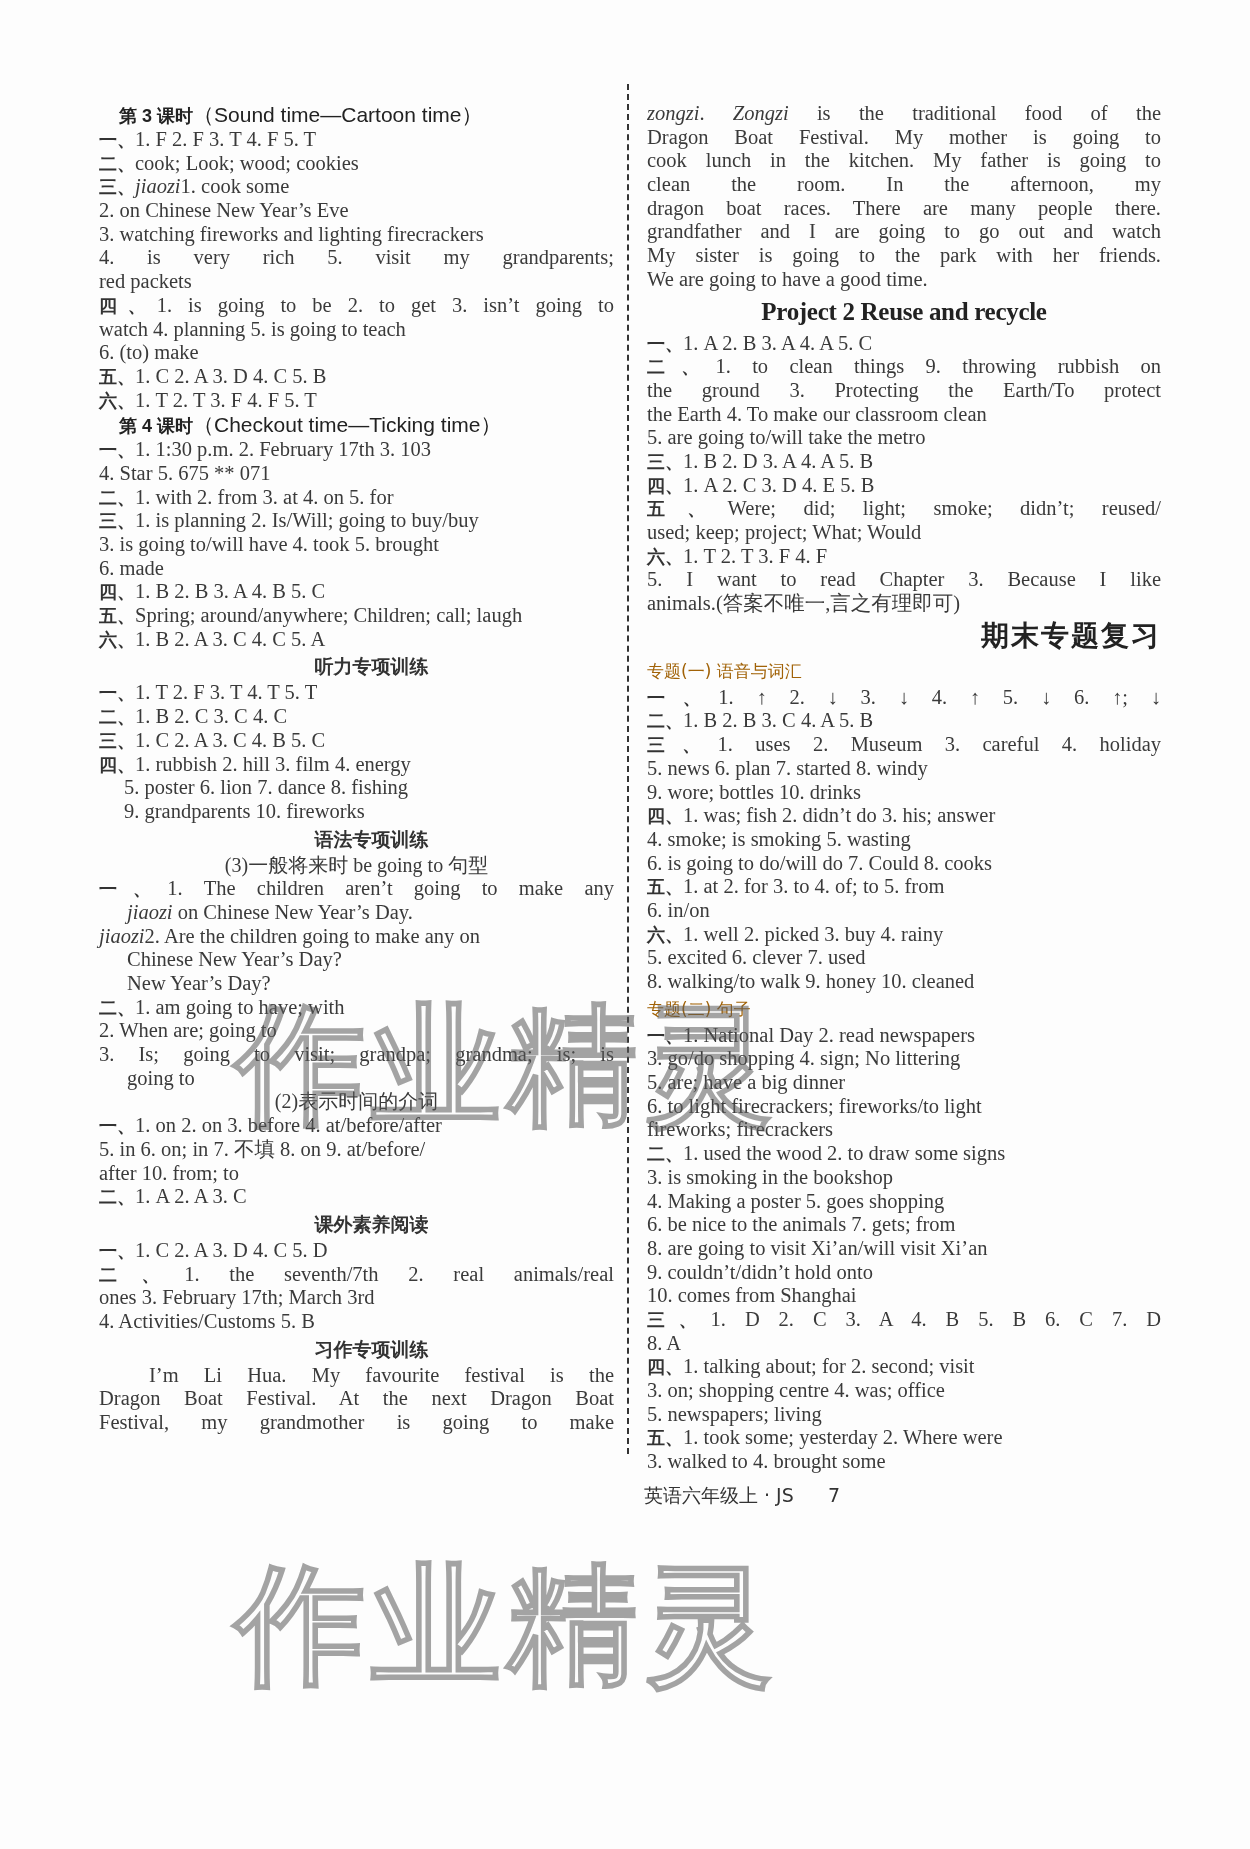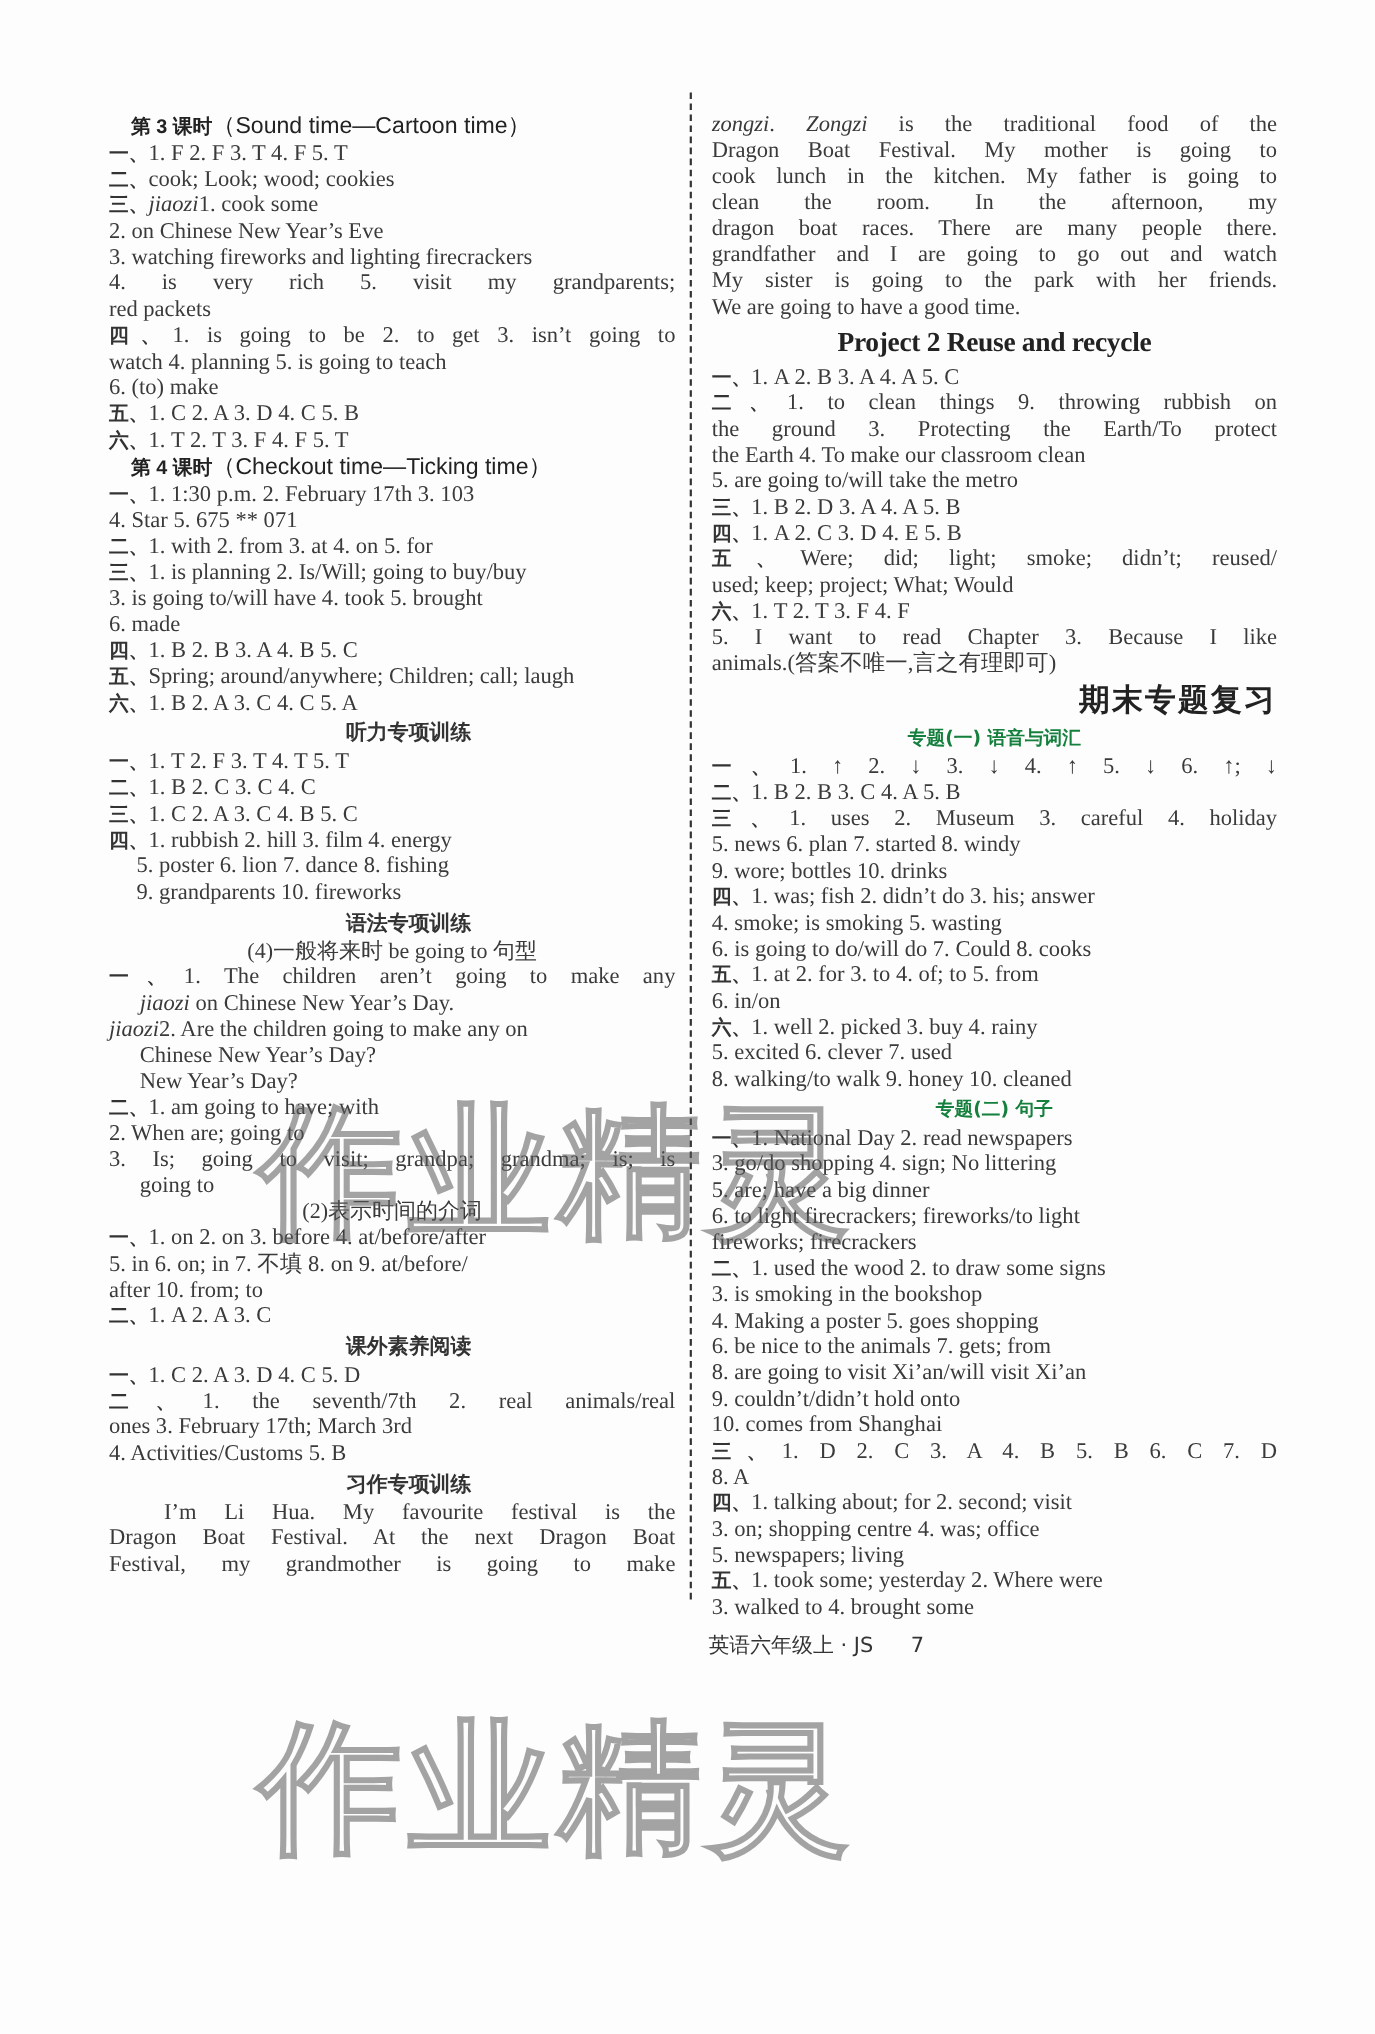--- a/index.html
+++ b/index.html
@@ -31,22 +31,22 @@
   .sub-title { text-align:center; font-size:20px; height:23.7px; }
   .project-title {
     text-align:center; font-weight:bold; font-size:25px; color:#222; height:40px; line-height:40px;
     letter-spacing:-0.3px;
   }
   .review-title {
     text-align:right; font-family:"DejaVu Sans",sans-serif; font-weight:bold; font-size:28px;
     color:#222; height:40px; line-height:40px; letter-spacing:2px;
   }
   .topic-title {
-    text-align:center; font-family:"DejaVu Sans",sans-serif; font-weight:bold; font-size:17px;
-    color:#15803d; height:30px; line-height:30px;
+    text-align:left; font-family:"DejaVu Sans",sans-serif; font-weight:normal; font-size:17px;
+    color:#a16207; height:30px; line-height:30px;
   }
   .q { font-family:"DejaVu Sans",sans-serif; font-size:18px; font-weight:bold; color:#333; }
   i { font-style:italic; }
   .footer {
     position:absolute; top:1483px; left:644px; font-size:19px; color:#333;
     font-family:"DejaVu Sans",sans-serif;
   }
   .watermark {
     position:absolute; pointer-events:none; font-family:"DejaVu Sans",sans-serif;
     font-weight:bold; color:transparent; -webkit-text-stroke:1.5px rgba(90,90,90,0.55);
@@ -83,21 +83,21 @@
     <div class="ln"><span class="q">五、</span><span>Spring; around/anywhere; Children; call; laugh</span></div>
     <div class="ln"><span class="q">六、</span><span>1. B   2. A   3. C   4. C   5. A</span></div>
     <div class="sec-title">听力专项训练</div>
     <div class="ln"><span class="q">一、</span><span>1. T   2. F   3. T   4. T   5. T</span></div>
     <div class="ln"><span class="q">二、</span><span>1. B   2. C   3. C   4. C</span></div>
     <div class="ln"><span class="q">三、</span><span>1. C   2. A   3. C   4. B   5. C</span></div>
     <div class="ln"><span class="q">四、</span><span>1. rubbish   2. hill   3. film   4. energy</span></div>
     <div class="ln ind"><span>5. poster   6. lion   7. dance   8. fishing</span></div>
     <div class="ln ind"><span>9. grandparents   10. fireworks</span></div>
     <div class="sec-title">语法专项训练</div>
-    <div class="sub-title">(4)一般将来时 be going to 句型</div>
+    <div class="sub-title">(3)一般将来时 be going to 句型</div>
     <div class="ln just"><span class="q">一、</span><span>1.  The  children  aren’t  going  to  make  any</span></div>
     <div class="ln ind2"><i>jiaozi</i><span> on Chinese New Year’s Day.</span></div>
     <div class="ln"><i>jiaozi</i><span>2. Are the children going to make any </span><span> on</span></div>
     <div class="ln ind2"><span>Chinese New Year’s Day?</span></div>
     <div class="ln ind2"><span>New Year’s Day?</span></div>
     <div class="ln"><span class="q">二、</span><span>1. am going to have; with</span></div>
     <div class="ln"><span>2. When are; going to</span></div>
     <div class="ln just"><span>3.  Is;  going  to  visit;  grandpa;  grandma;  is;  is</span></div>
     <div class="ln ind2"><span>going to</span></div>
     <div class="sub-title">(2)表示时间的介词</div>

